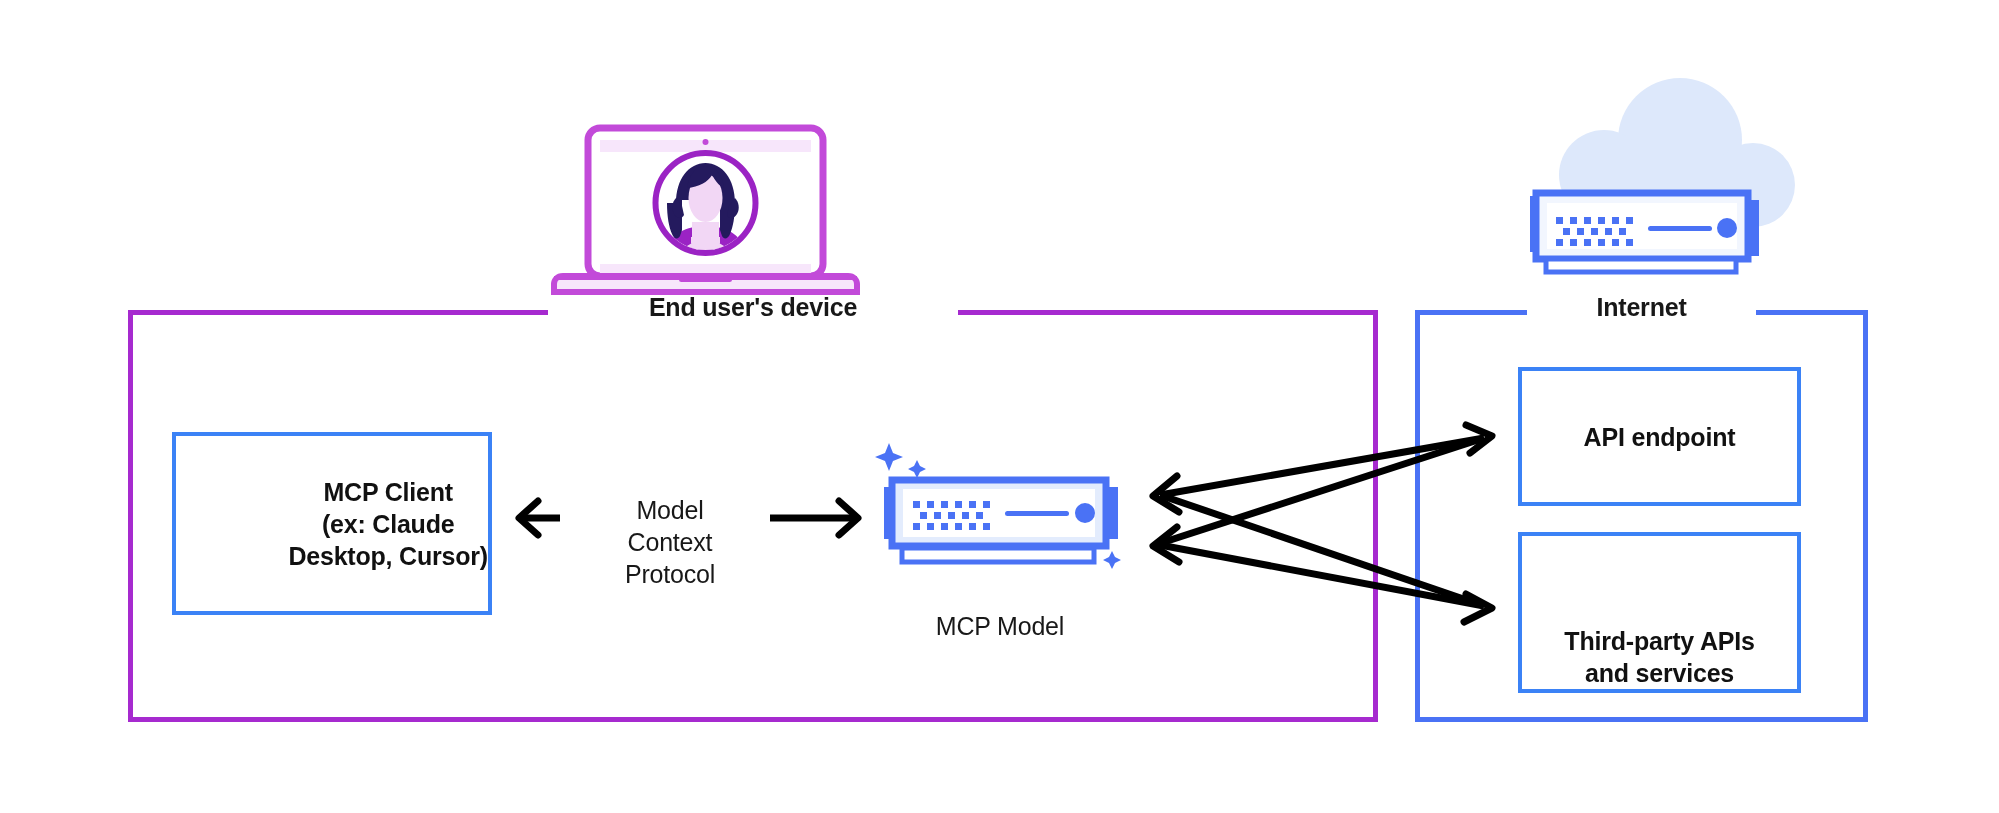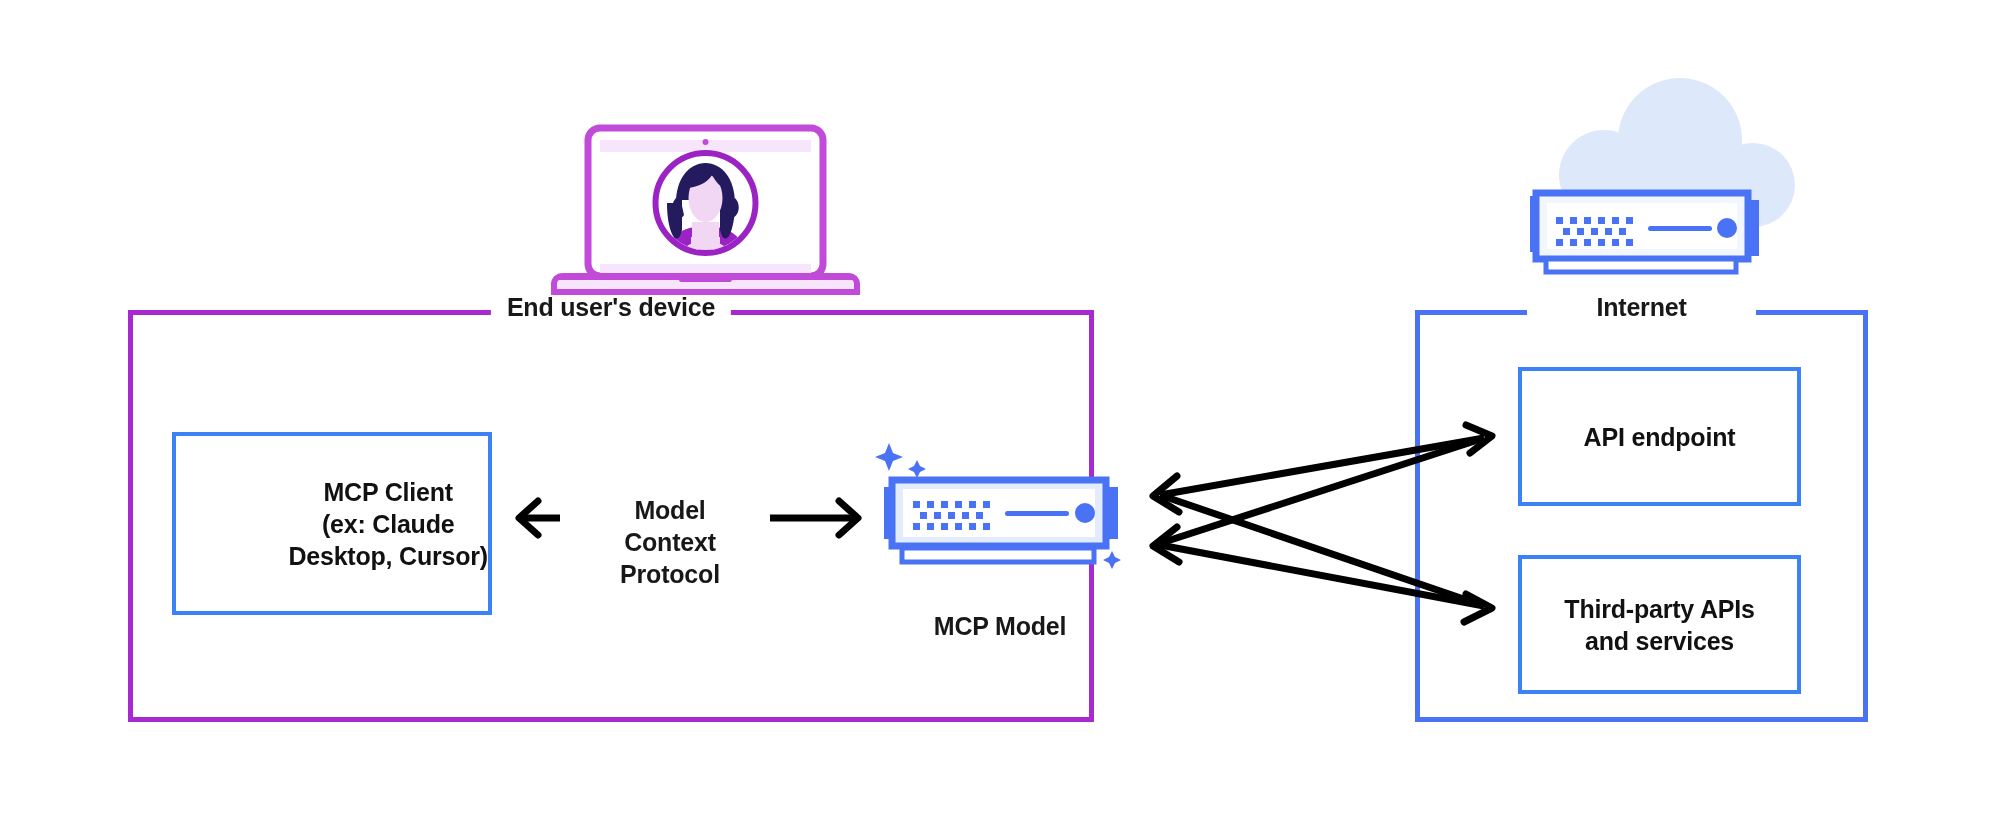--- a/index.html
+++ b/index.html
@@ -65,21 +65,21 @@
     color: #111111;
     line-height: 1.28;
     letter-spacing: -0.2px;
     white-space: pre-line;
   }
 
   
   .caption {
     position: absolute;
     font-size: 25px;
-    font-weight: bold;
+    font-weight: normal;
     color: #181818;
     text-align: center;
     line-height: 1.28;
     letter-spacing: -0.2px;
     white-space: pre-line;
   }
 
   
   .layer {
     position: absolute;
@@ -168,21 +168,21 @@
       <rect x="1584" y="239" width="7" height="7"></rect>
         <rect x="1598" y="239" width="7" height="7"></rect>
       <rect x="1612" y="239" width="7" height="7"></rect>
         <rect x="1626" y="239" width="7" height="7"></rect>
     </g>
 
     <rect x="1648" y="226" width="64" height="5" rx="2.5" fill="#4A72F5"></rect>
     <circle cx="1727" cy="228" r="10" fill="#4A72F5"></circle>
   </svg>
 
-  <div class="group-box" style="left:128px; top:310px; width:966px; height:412px; color:#A62ACF;">
+  <div class="group-box" style="left:128px; top:310px; width:1250px; height:412px; color:#A62ACF;">
     <div class="gb-edge gb-top-l" style="width:420px;"></div>
     <div class="gb-edge gb-top-r" style="width:420px;"></div>
     <div class="gb-edge gb-left"></div>
     <div class="gb-edge gb-right"></div>
     <div class="gb-edge gb-bottom"></div>
     <div class="gb-title" style="left:50%; transform:translateX(-50%);">End user's device</div>
   </div>
 
   <div class="group-box" style="left:1415px; top:310px; width:453px; height:412px; color:#4A72F5;">
     <div class="gb-edge gb-top-l" style="width:112px;"></div>
@@ -196,21 +196,21 @@
   <div class="node-box" style="left:172px; top:432px; width:320px; height:183px;justify-content:flex-end;">
     <div class="node-label">MCP Client
 (ex: Claude
 Desktop, Cursor)</div>
   </div>
 
   <div class="node-box" style="left:1518px; top:367px; width:283px; height:139px;">
     <div class="node-label">API endpoint</div>
   </div>
 
-  <div class="node-box" style="left:1518px; top:555px; width:283px; height:139px;">
+  <div class="node-box" style="left:1518px; top:532px; width:283px; height:161px;align-items:flex-end;">
     <div class="node-label">Third-party APIs
 and services</div>
   </div>
 
   <svg class="layer bottom" viewBox="0 0 1999 813" xmlns="http://www.w3.org/2000/svg">
 
     <g fill="#4A72F5">
       <path d="M889 443l4 10 10 4-10 4-4 10-4-10-10-4 10-4z"></path>
       <path d="M917 460l3 6 6 3-6 3-3 6-3-6-6-3 6-3z"></path>
       <path d="M1112 551l3 6 6 3-6 3-3 6-3-6-6-3 6-3z"></path>

